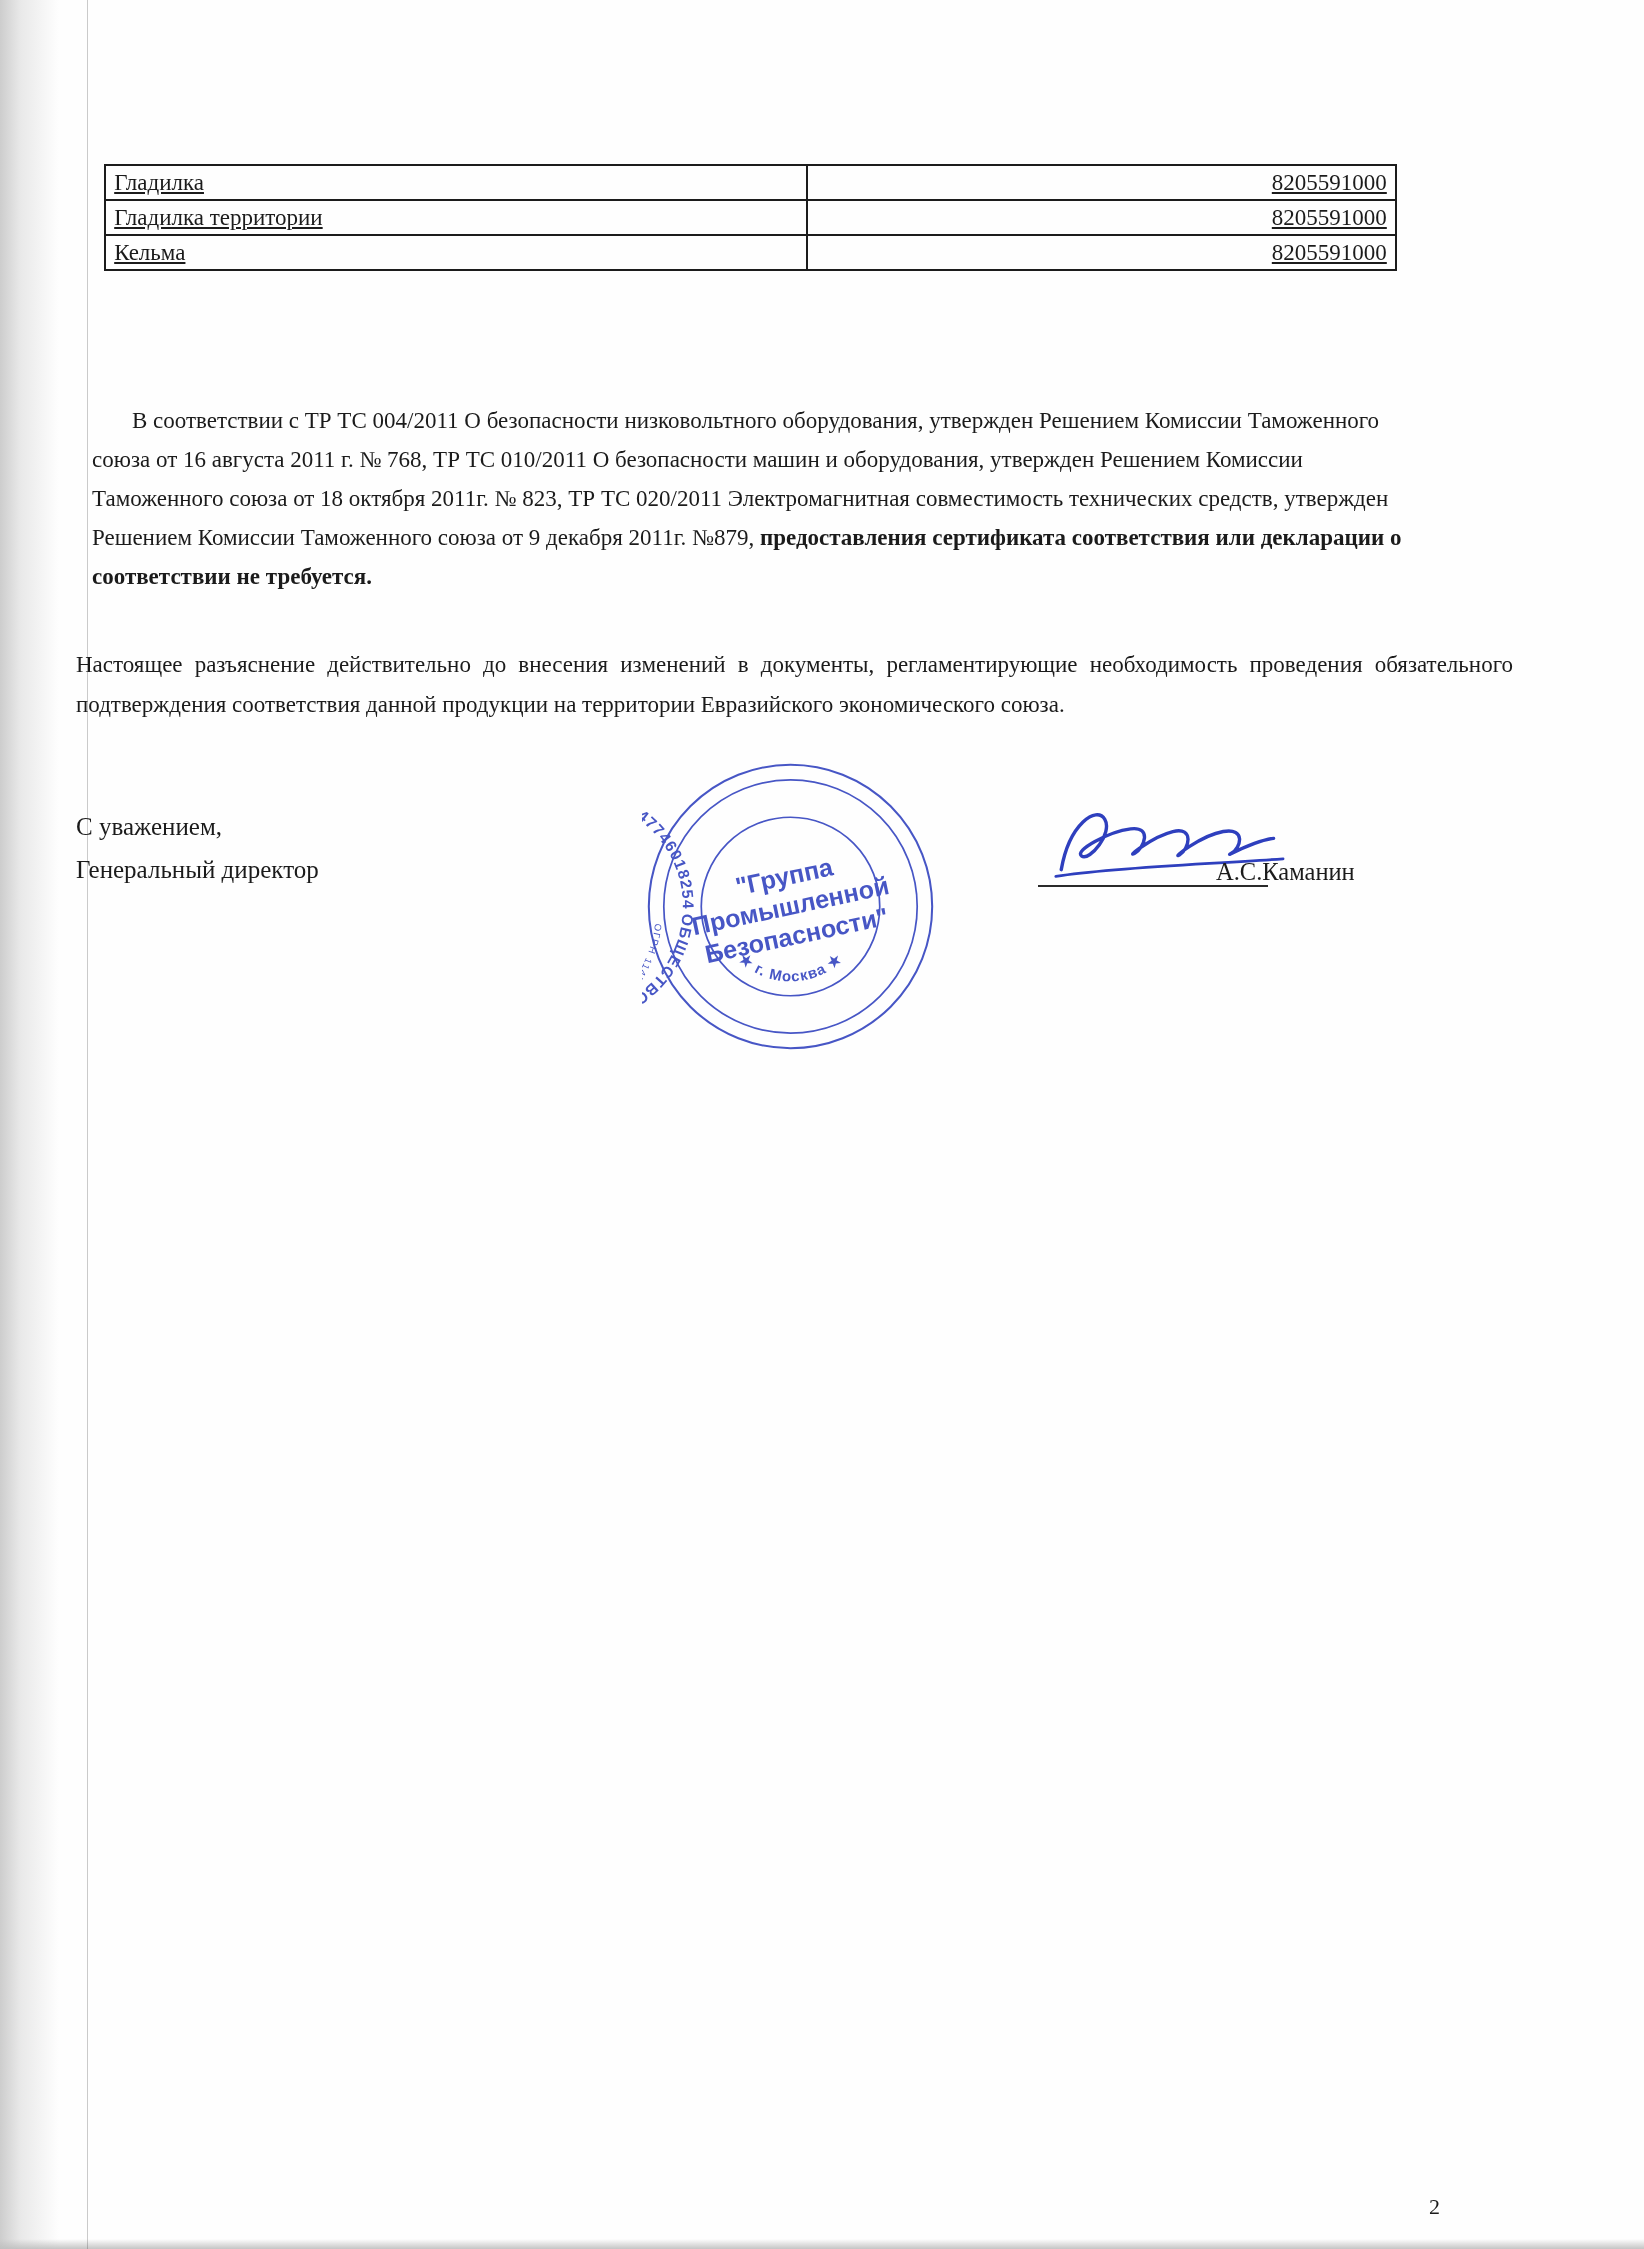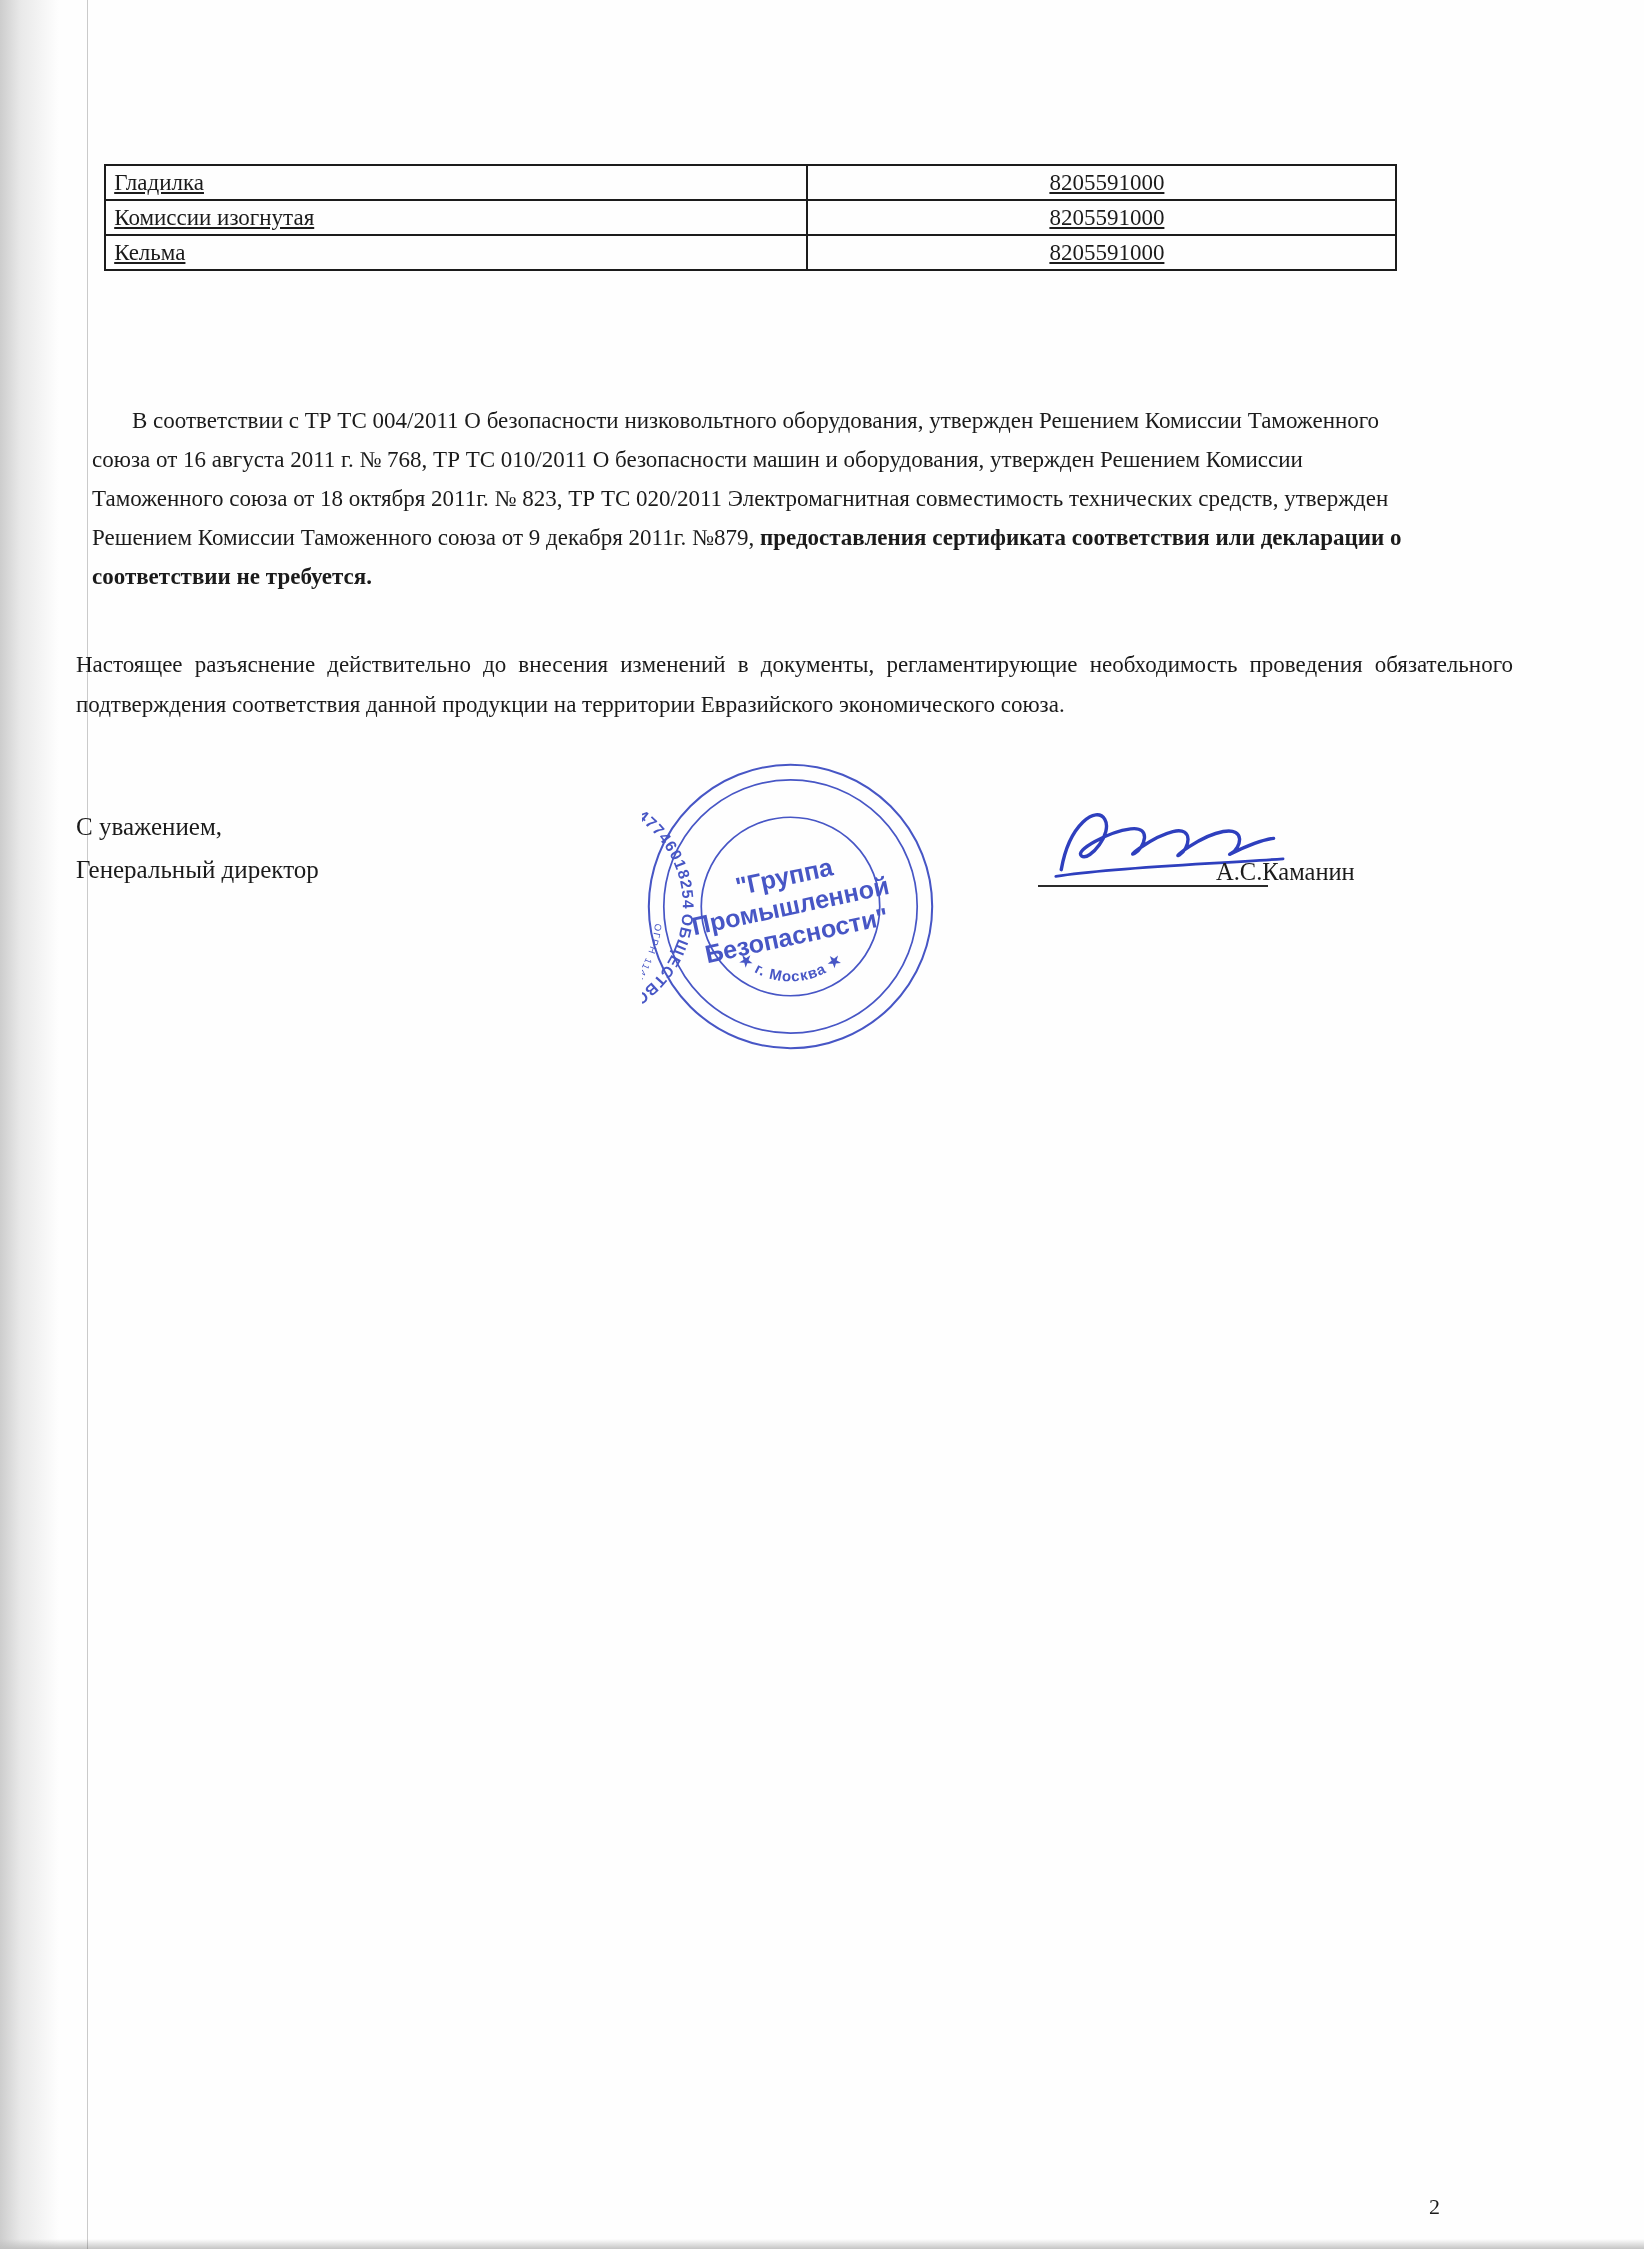--- a/index.html
+++ b/index.html
@@ -31,21 +31,21 @@
     font-size: 23px;
   }
   .codes-table td {
     border: 2px solid #1c1c1c;
     height: 35px;
     padding: 1.4px 8.2px;
     vertical-align: middle;
     text-decoration: underline;
   }
   .codes-table td.name-cell { width: 702px; }
-  .codes-table td.code-cell { text-align: center; padding-left: 19px; }
+  .codes-table td.code-cell { text-align: right; padding-left: 19px; }
   
   .para1 {
     position: absolute; left: 92px; top: 401px; width: 1319px;
     font-size: 23px; line-height: 39px;
     text-indent: 40px;
   }
   .para1 strong { font-weight: bold; }
   .para2 {
     position: absolute; left: 76px; top: 645px; width: 1437px;
     font-size: 23px; line-height: 40px;
@@ -84,21 +84,21 @@
 <div class="scan-bottom-band"></div>
 <div class="scan-fold-line"></div>
 
 <table class="codes-table">
   <tbody>
     <tr>
       <td class="name-cell">Гладилка</td>
       <td class="code-cell">8205591000</td>
     </tr>
     <tr>
-      <td class="name-cell">Комиссии изогнутая</td>
+      <td class="name-cell">Гладилка территории</td>
       <td class="code-cell">8205591000</td>
     </tr>
     <tr>
       <td class="name-cell">Кельма</td>
       <td class="code-cell">8205591000</td>
     </tr>
   </tbody>
 </table>
 
 <p class="para1"><span>В соответствии с ТР ТС 004/2011 О безопасности низковольтного оборудования, утвержден Решением Комиссии Таможенного союза от 16 августа 2011 г. № 768, ТР ТС 010/2011 О безопасности машин и оборудования, утвержден Решением Комиссии Таможенного союза от 18 октября 2011г. № 823, ТР ТС 020/2011 Электромагнитная совместимость технических средств, утвержден Решением Комиссии Таможенного союза от 9 декабря 2011г. №879, </span><strong>предоставления сертификата соответствия или декларации о соответствии не требуется.</strong></p>

